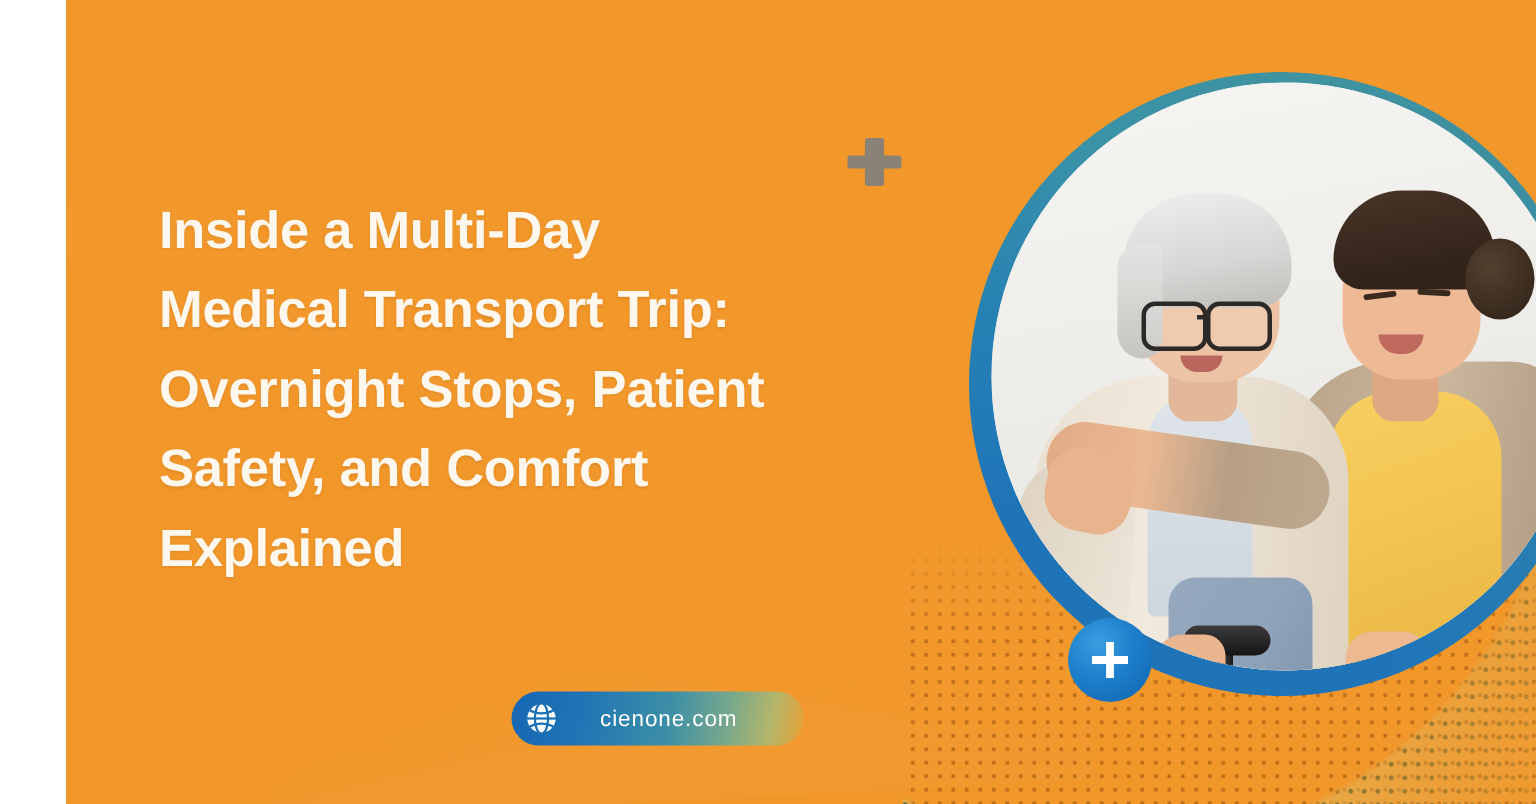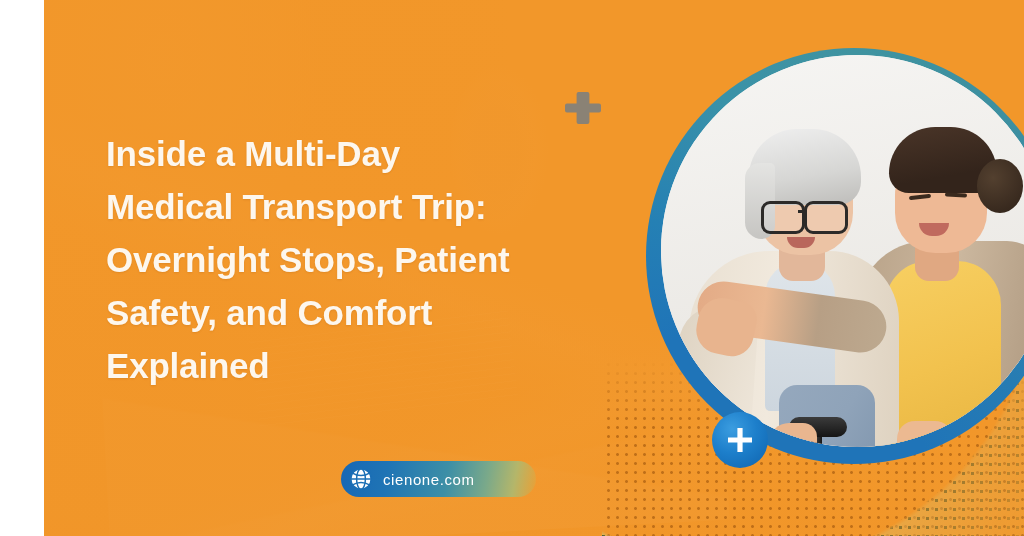--- a/index.html
+++ b/index.html
@@ -304,20 +304,21 @@
     padding: 0 16px 0 7px;
     color: #ffffff;
   }
   .pill-phone {
     left: 69px; top: 461px; width: 180px;
     background: linear-gradient(100deg, #1767b4 0%, #1f74b5 22%, #3d8fa6 52%, #7aa98a 72%, #b4b66a 86%, rgba(225,170,60,0.35) 100%);
   }
   .pill-web {
     left: 297px; top: 461px; width: 172px;
     background: linear-gradient(100deg, #1767b4 0%, #1f74b5 24%, #3d8fa6 54%, #7aa98a 74%, #b4b66a 88%, rgba(225,170,60,0.35) 100%);
+    gap: 17px;
   }
   .pill .ic { width: 26px; height: 26px; flex: 0 0 26px; margin-right: 9px; }
   .pill .ic svg { display: block; }
   .pill .txt { font-size: 15px; font-weight: 400; letter-spacing: 0.6px; white-space: nowrap; }
 </style>
 </head>
 <body>
 
 <div id="banner">
 

